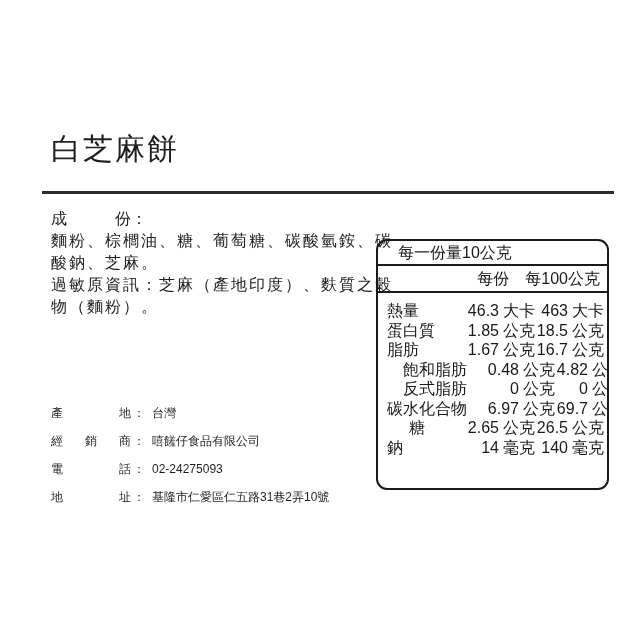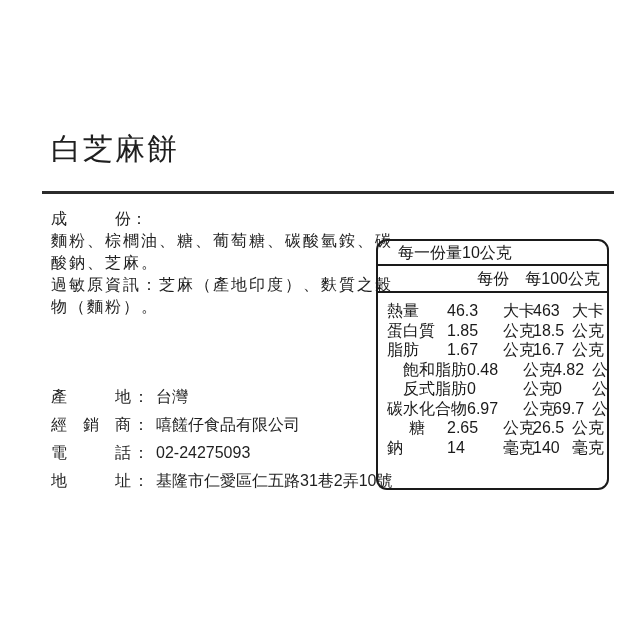--- a/index.html
+++ b/index.html
@@ -51,27 +51,27 @@
     height:25px;line-height:26px;display:flex;justify-content:flex-end;
     padding-right:7px;border-bottom:2px solid #1a1a1a;white-space:nowrap;
   }
   .nt-cols .c1{margin-right:16px;}
   .nt-body{padding:8px 7px 0 9px;}
   .nrow{
     display:grid;grid-template-columns:1fr 52px 34px 35px 32px;
     height:19.5px;line-height:19.5px;align-items:center;
   }
   .nname{white-space:nowrap;}
-  .nv{text-align:left;white-space:nowrap;}
+  .nv{text-align:right;white-space:nowrap;}
   .nu{padding-left:4px;white-space:nowrap;}
   .ind1 .nname{padding-left:16px;}
   .ind2 .nname{padding-left:22px;}
 
   
-  .info{position:absolute;left:34px;top:383px;font-size:16px;}
+  .info{position:absolute;left:34px;top:399px;font-size:12px;}
   .info-row{height:28px;line-height:28px;display:flex;white-space:nowrap;}
   .colon{margin:0 7px 0 2px;}
 
   
   .watermark{position:absolute;left:547px;top:548px;width:92px;height:82px;opacity:.92;}
   .wm-deco{position:absolute;left:0;top:0;}
   .wm-brand{
     position:absolute;left:17px;top:22px;font-size:16px;font-weight:700;
     letter-spacing:4px;white-space:nowrap;
   }

